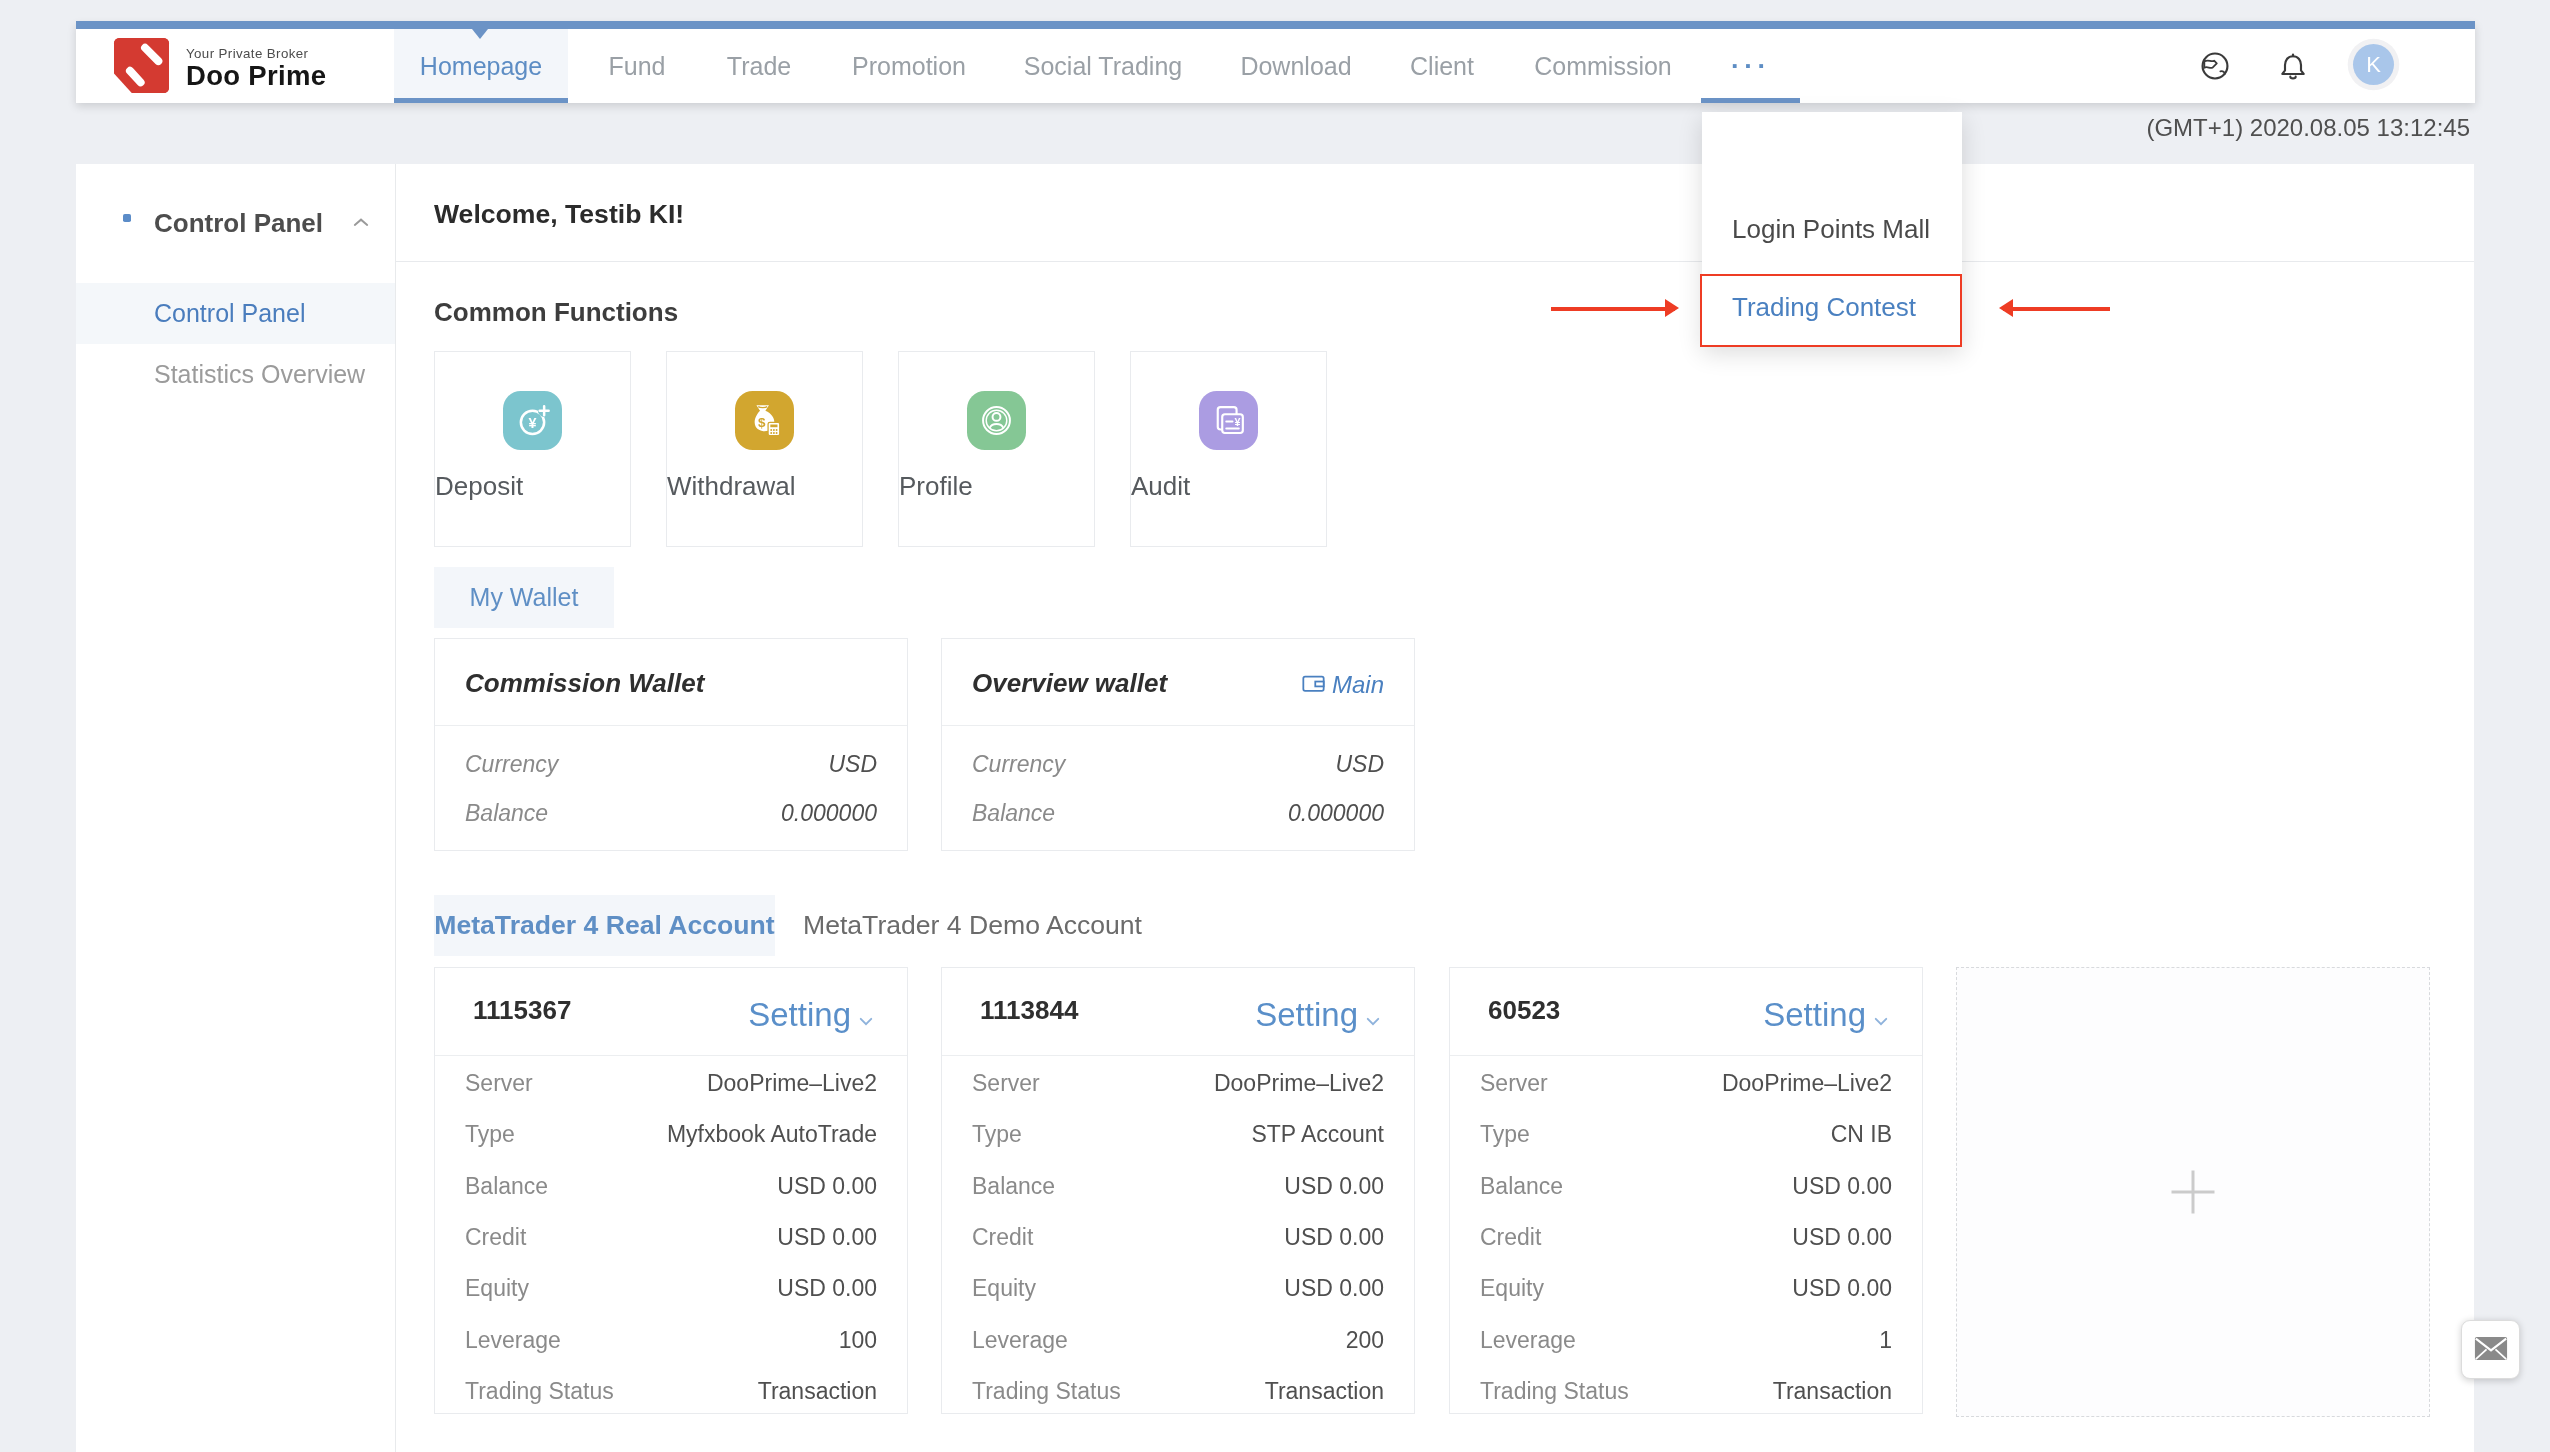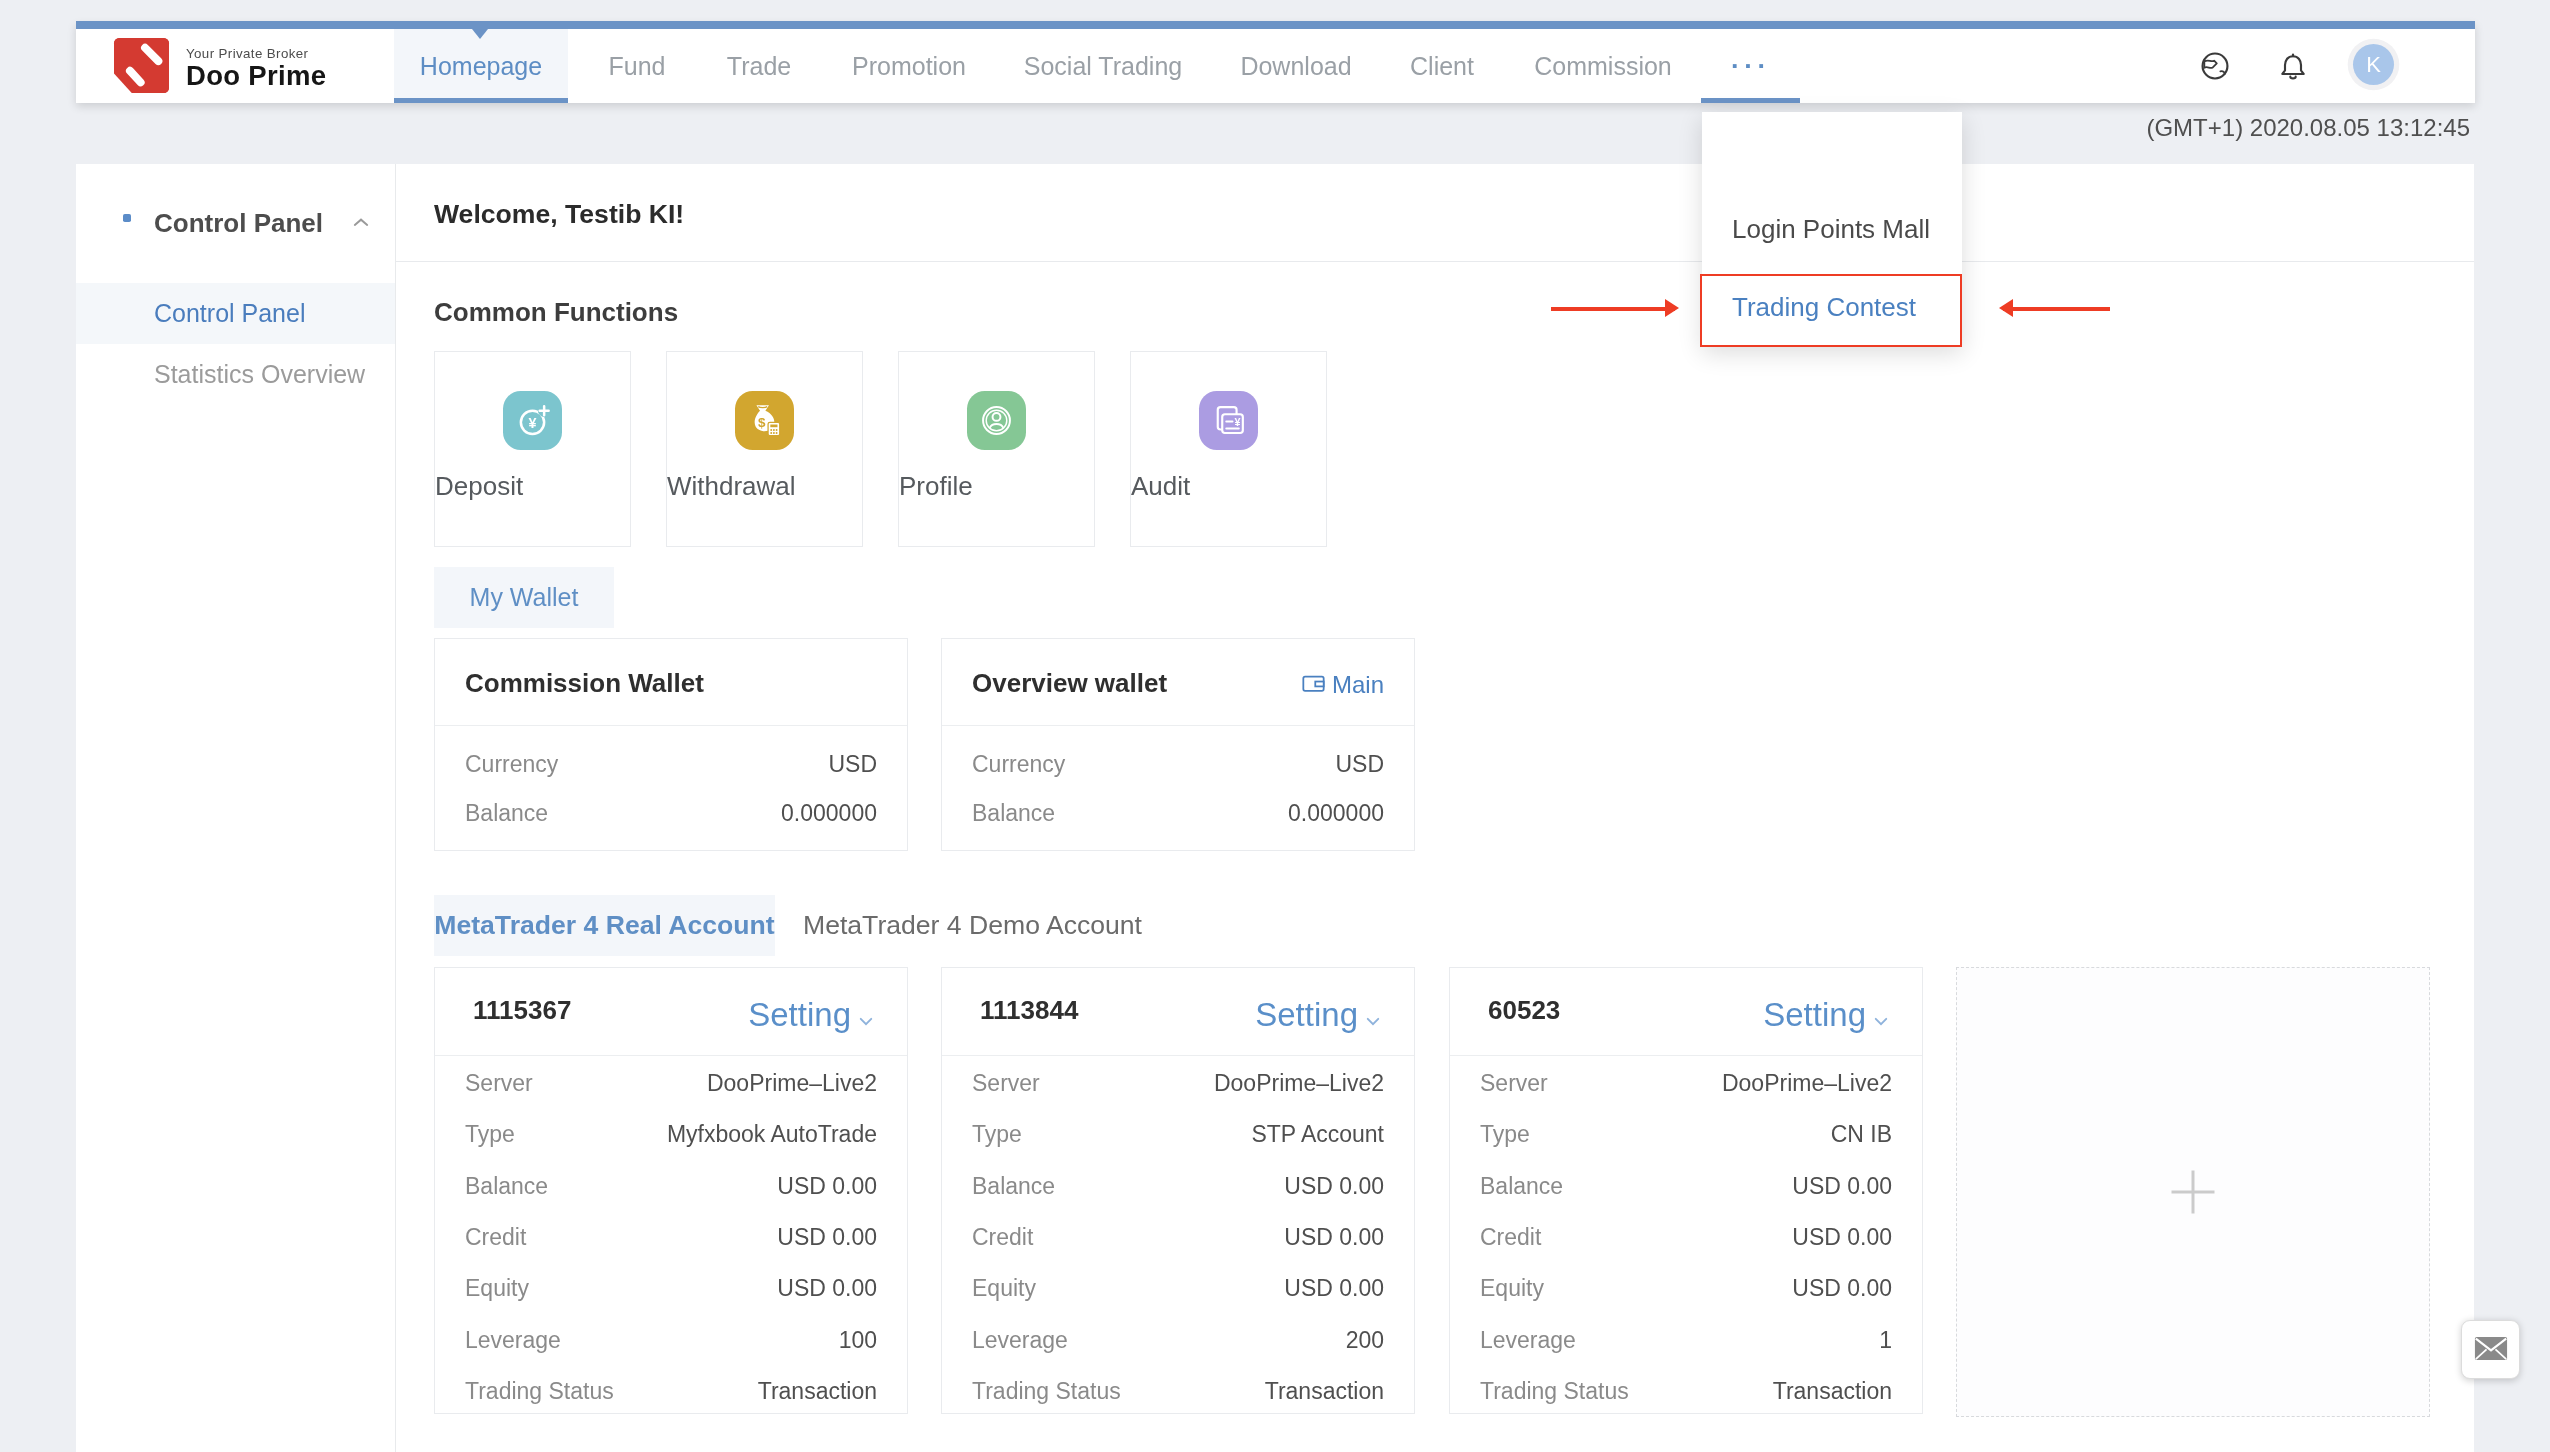--- a/index.html
+++ b/index.html
@@ -63,21 +63,21 @@
 
   .fn-card { position:absolute; top:187px; width:197px; height:196px; border:0.9px solid #e9ebee; background:#fff; cursor:pointer; }
   .fn-icon { position:absolute; left:68px; top:39px; width:59px; height:59px; border-radius:17.7px;
              display:flex; align-items:center; justify-content:center; }
   .fn-label { position:absolute; left:0; top:119px; width:100%; text-align:left; font-size:26px; color:#565a5e; }
 
   .tab-chip { position:absolute; background:#f3f6fa; color:#5f8fc5; text-align:center; cursor:pointer; }
   .wallet-tab { left:38px; top:403px; width:180px; height:61px; line-height:61px; font-size:25px; }
 
   .card { position:absolute; width:474px; background:#fff; border:0.9px solid #e9ebee; }
-  .wallet-card { top:474px; height:213px; }
+  .wallet-card { top:474px; height:213px;font-style:italic; }
   .card-title { position:absolute; left:30px; top:29px; font-size:26px; font-weight:700; color:#2f2f2f; }
   .card-divider { position:absolute; left:0; width:100%; height:0.9px; background:#eceef0; }
   .row { position:absolute; left:0; width:100%; height:28px; line-height:28px; }
   .row .lbl { position:absolute; left:30px; font-size:23px; color:#8a8a8a; }
   .row .val { position:absolute; right:30px; font-size:23px; color:#4f4f4f; }
   .main-link { position:absolute; right:30px; top:32px; font-size:24px; color:#4a80c0; cursor:pointer;
                display:flex; align-items:center; gap:7px; }
 
   .mt4-tab-real { left:38px; top:731px; width:341px; height:61px; line-height:61px; font-size:26.6px; font-weight:700; }
   .mt4-tab-demo { position:absolute; left:407px; top:731px; height:61px; line-height:61px; font-size:26.6px; color:#6b6b6b; cursor:pointer;text-align:right; }

